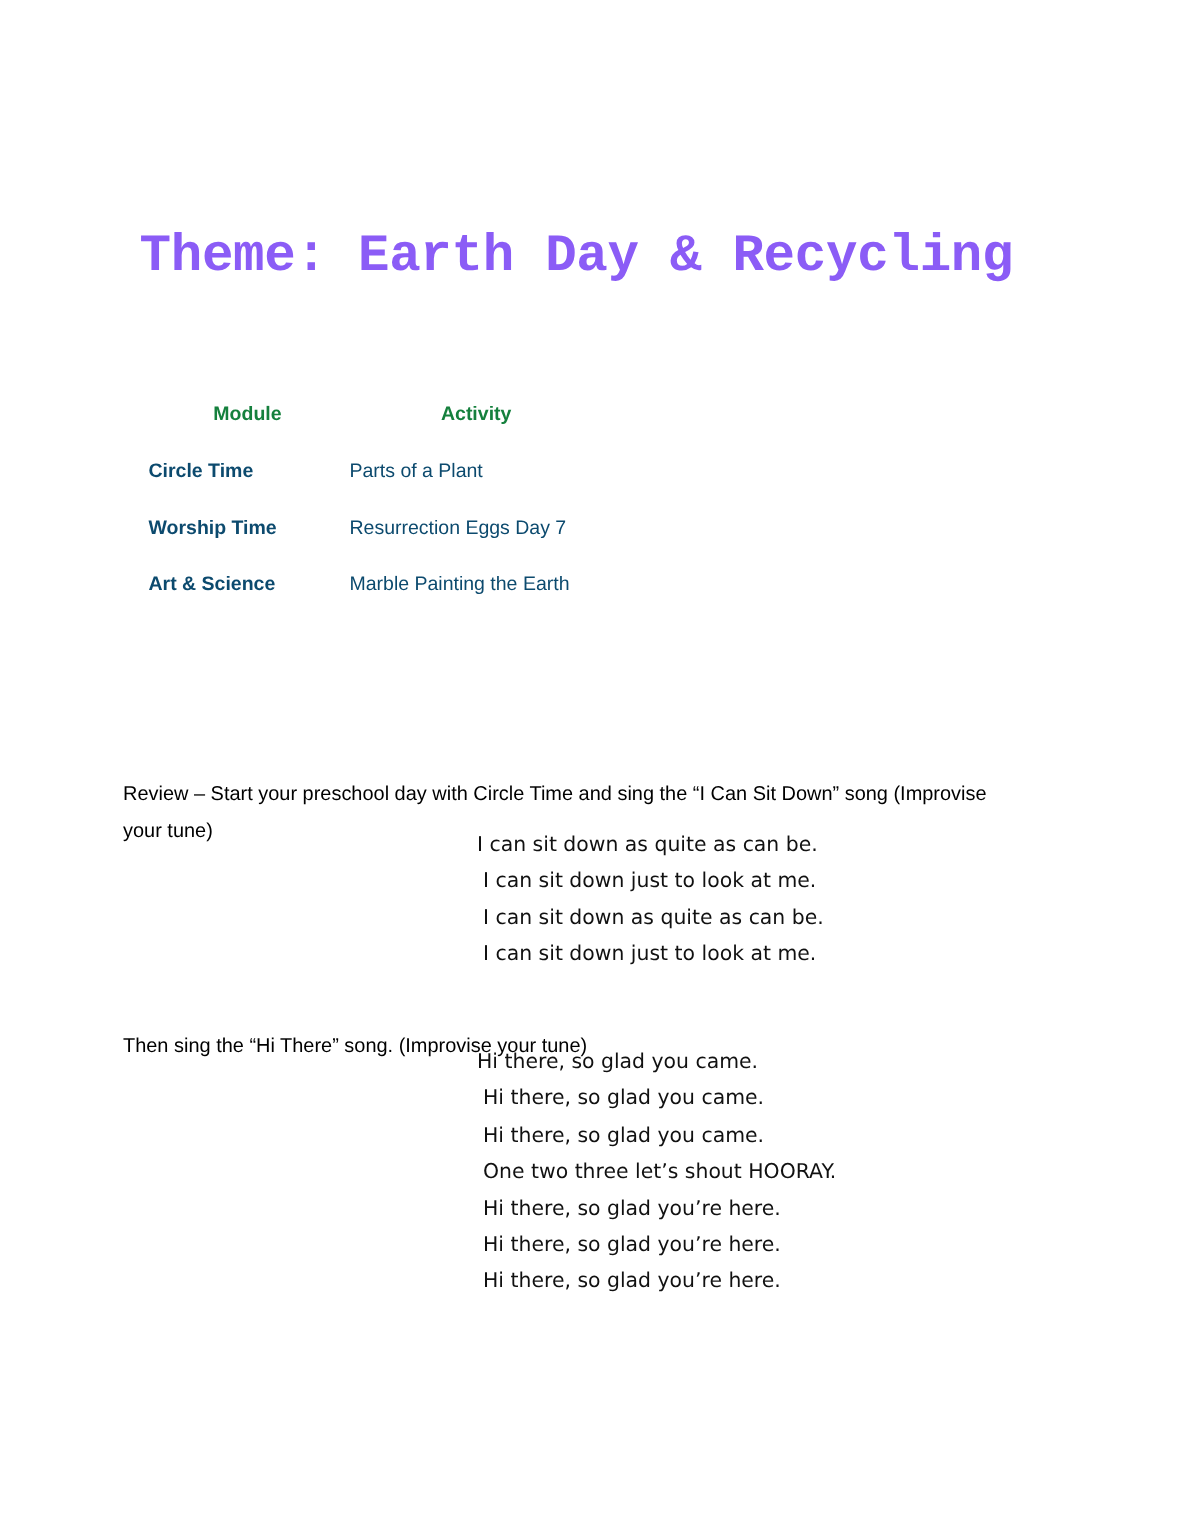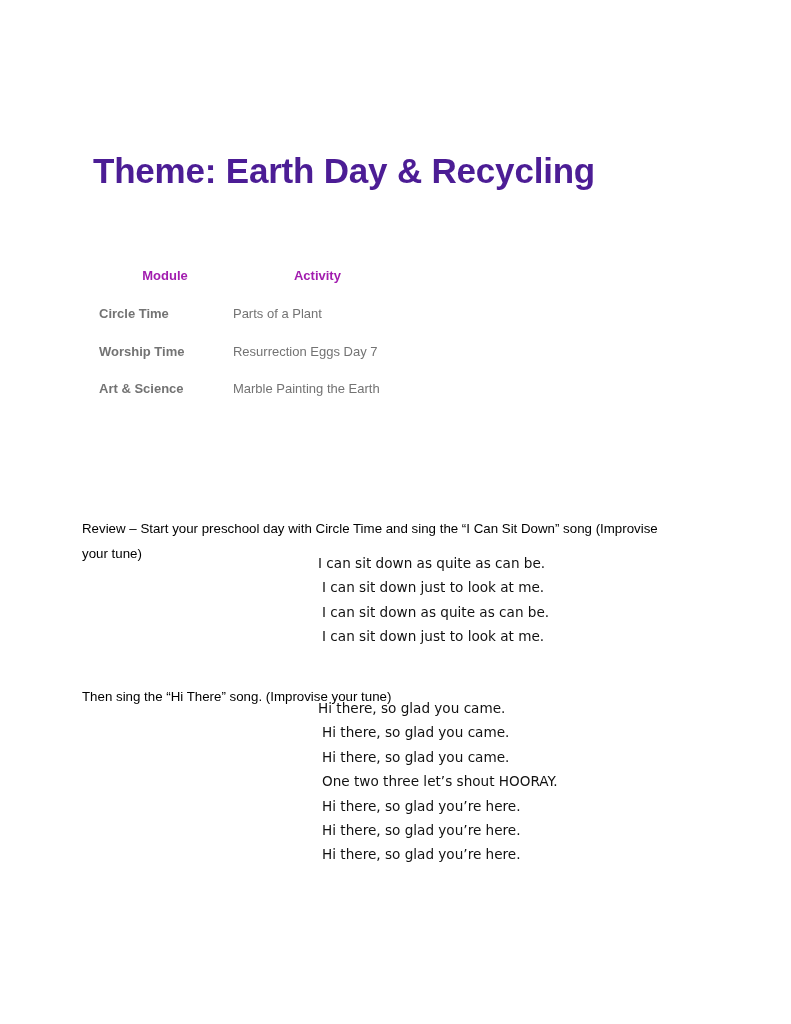--- a/index.html
+++ b/index.html
@@ -22,25 +22,25 @@
     left: 0;
     width: 791px;
     height: 1024px;
     background: #ffffff;
   }
 
   
   .heading {
     position: absolute;
     left: 93px;
-    font-family: Liberation Sans, sans-serif;
+    font-family: Liberation Mono, monospace;
     font-weight: bold;
     font-size: 35px;
     line-height: 40px;
-    color: #4c1d95;
+    color: #8b5cf6;
     letter-spacing: -0.2px;
     white-space: nowrap;
   }
   #theme-heading { top: 128px; }
   #day-heading   { top: 204px; }
 
   
   .schedule {
     position: absolute;
     left: 93px;
@@ -56,32 +56,32 @@
   }
   .schedule .col-module  { width: 148px; }
   .schedule .col-activity{ width: 322px; }
 
   .schedule thead th {
     font-family: "Liberation Sans", sans-serif;
     font-weight: bold;
     font-size: 13px;
     line-height: 15px;
     text-align: center;
-    color: #a21caf;
+    color: #15803d;
     height: 38px;
   }
   .schedule thead th.col-module   { text-align: center; padding-left: 4px; }
   .schedule thead th.col-activity { text-align: left; padding-left: 61px; }
 
   .schedule tbody td {
     font-family: "Liberation Sans", sans-serif;
     font-size: 13px;
     line-height: 16px;
     height: 37.5px;
-    color: #737373;
+    color: #0c4a6e;
   }
   .schedule tbody td.mod {
     font-weight: bold;
     padding-left: 6px;
     white-space: nowrap;
   }
   .schedule tbody td.act {
     font-weight: normal;
     padding-left: 0px;
     white-space: nowrap;

